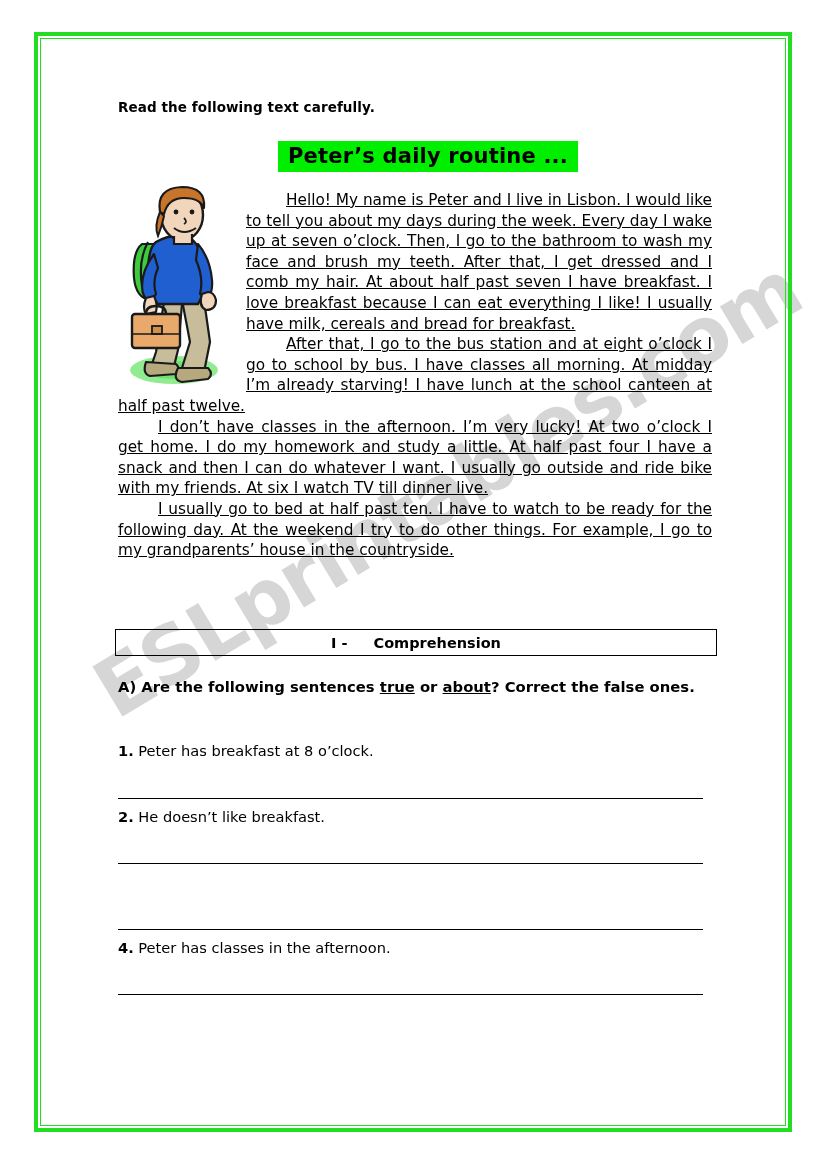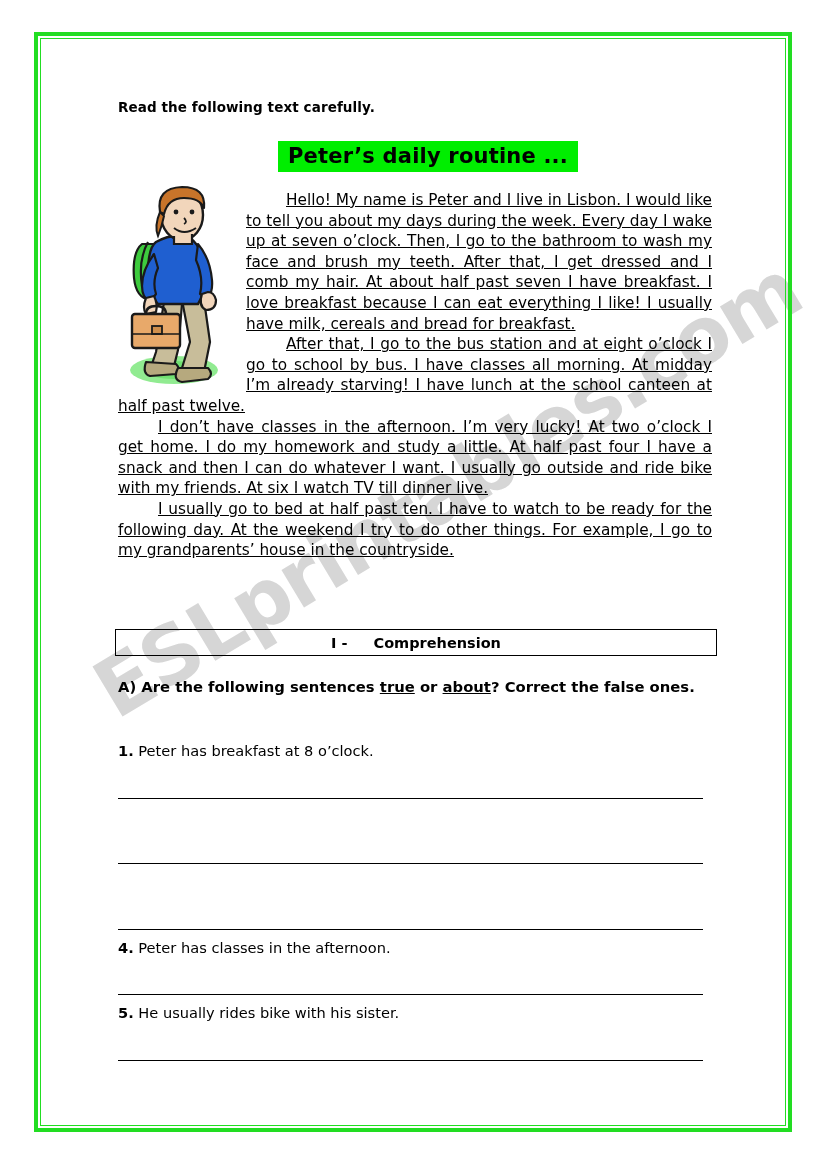--- a/index.html
+++ b/index.html
@@ -236,38 +236,35 @@
 
     <div class="q-item">
       <div class="q-text">
         <b>1.</b>
         <span>Peter has breakfast at 8 o’clock.</span>
       </div>
       <div class="answer-line"></div>
     </div>
 
     <div class="q-item">
+      <div class="q-text">
+        <b>2.</b>
+        <span>He doesn’t like breakfast.</span>
+      </div>
       <div class="answer-line"></div>
     </div>
 
     <div class="q-item">
       <div class="answer-line"></div>
     </div>
 
     <div class="q-item">
       <div class="q-text">
         <b>4.</b>
         <span>Peter has classes in the afternoon.</span>
       </div>
       <div class="answer-line"></div>
     </div>
 
-    <div class="q-item">
-      <div class="q-text">
-        <b>5.</b>
-        <span>He usually rides bike with his sister.</span>
-      </div>
-      <div class="answer-line"></div>
-    </div>
 
   </div>
 
 </div>
 
 </body></html>

